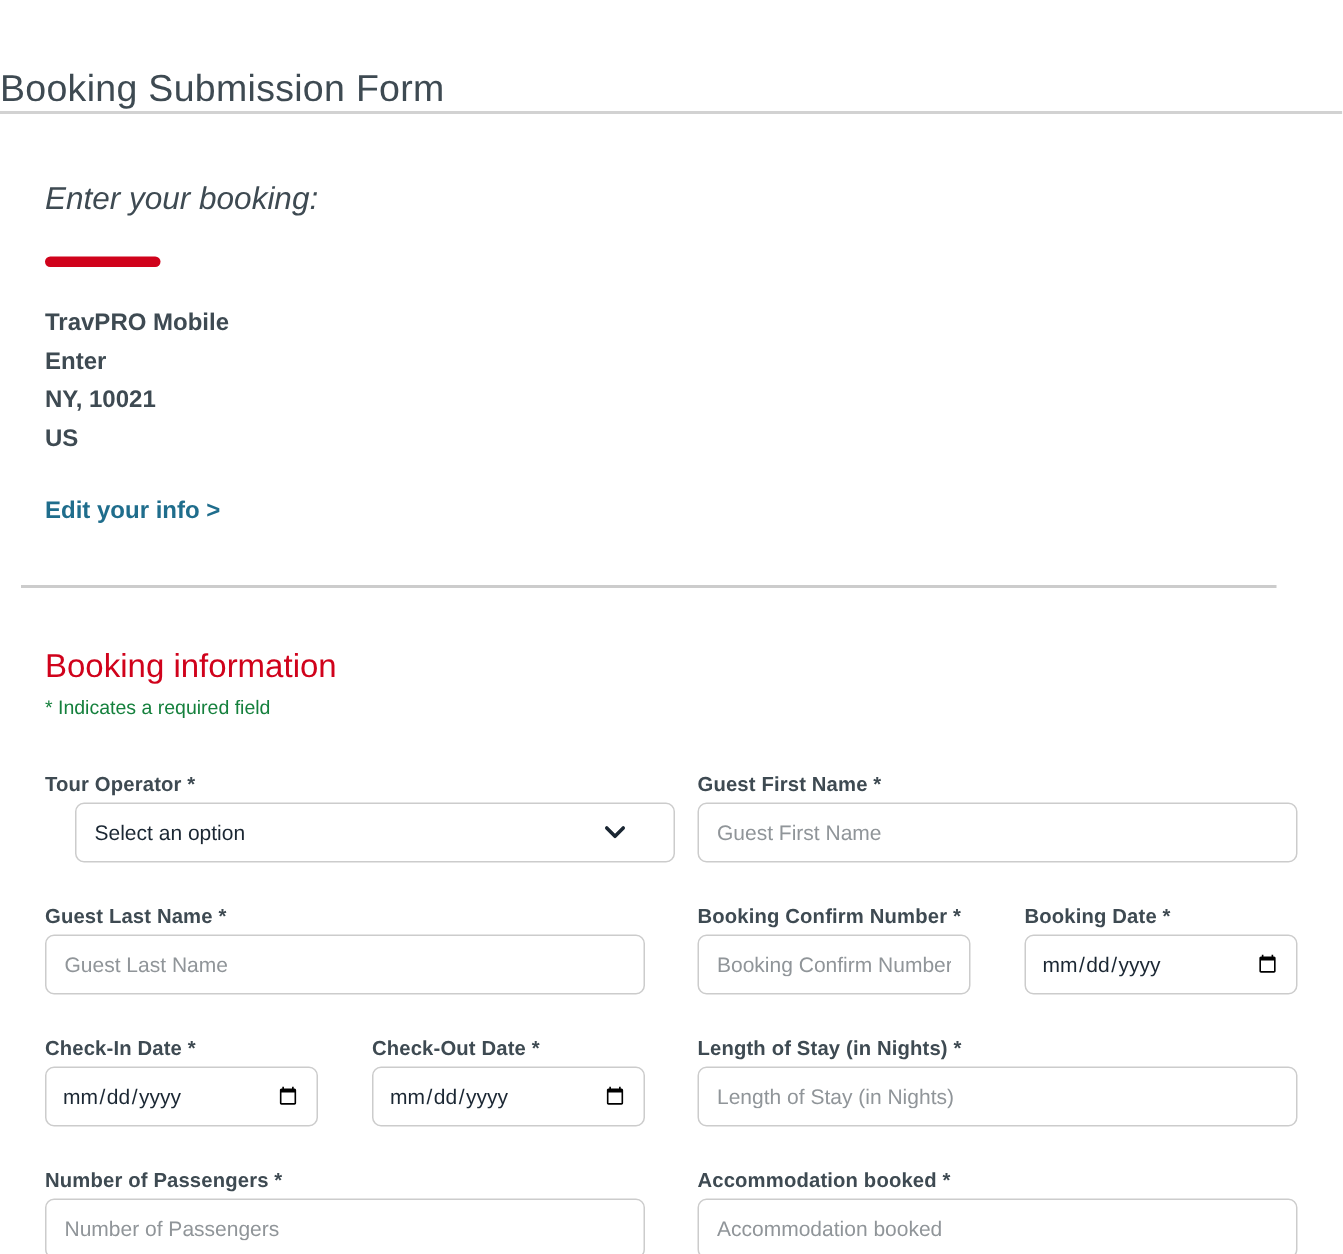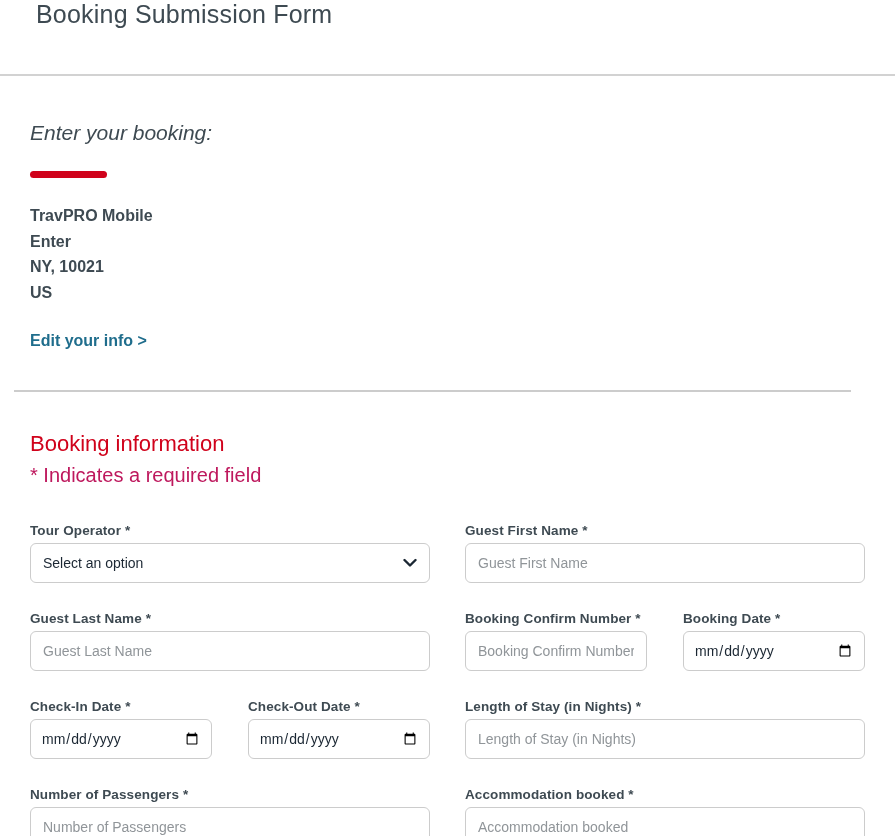--- a/index.html
+++ b/index.html
@@ -8,22 +8,21 @@
     font-family: "Liberation Sans", "DejaVu Sans", sans-serif;
     color: #3e4a52;
   }
   .page { width: 895px; height: 836px; background: #fff; overflow: hidden; }
 
   
   .app-header {
     height: 76px;
     border-bottom: 2px solid #d2d2d2;
     display: flex;
-    align-items: flex-start;
-    padding-left: 36px;
+    align-items: flex-end;
   }
   .app-title {
     font-size: 25px;
     font-weight: 500;
     color: #3e4a52;
     letter-spacing: 0.2px;
   }
 
   .content { padding: 0 30px; }
 
@@ -67,22 +66,22 @@
 
   
   .form-heading {
     margin-top: 39px;
     font-size: 22px;
     font-weight: 500;
     color: #d0021b;
   }
   .required-note {
     margin-top: 7px;
-    font-size: 20px;
-    color: #be185d;
+    font-size: 13px;
+    color: #15803d;
   }
 
   
   .booking-form { margin-top: 36px; }
   .form-row { display: flex; margin-bottom: 28px; justify-content: space-between; }
   .field { display: flex; flex-direction: column; }
   .w-col { width: 400px; }
   .w-half { width: 182px; }
   .subrow { display: flex; gap: 36px; width: 400px; }
 
@@ -106,20 +105,21 @@
     outline: none;
   }
   .text-input::placeholder { color: #909599; opacity: 1; }
   .date-input { padding: 0 10px; color: #1b2733; }
 
   .select-wrap { position: relative; width: 100%; }
   .select-input {
     appearance: none;
     -webkit-appearance: none;
     padding-right: 16px;
+    margin-left: 20px;
   }
   .chevron {
     position: absolute;
     right: 13px;
     top: 50%;
     transform: translateY(-50%);
     pointer-events: none;
     display: flex;
     align-items: center;
   }

